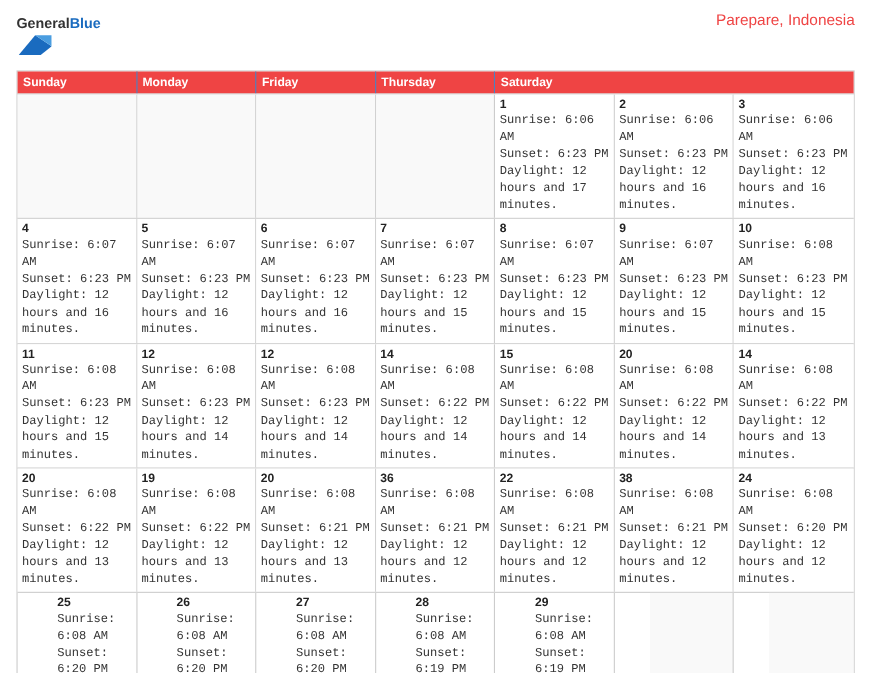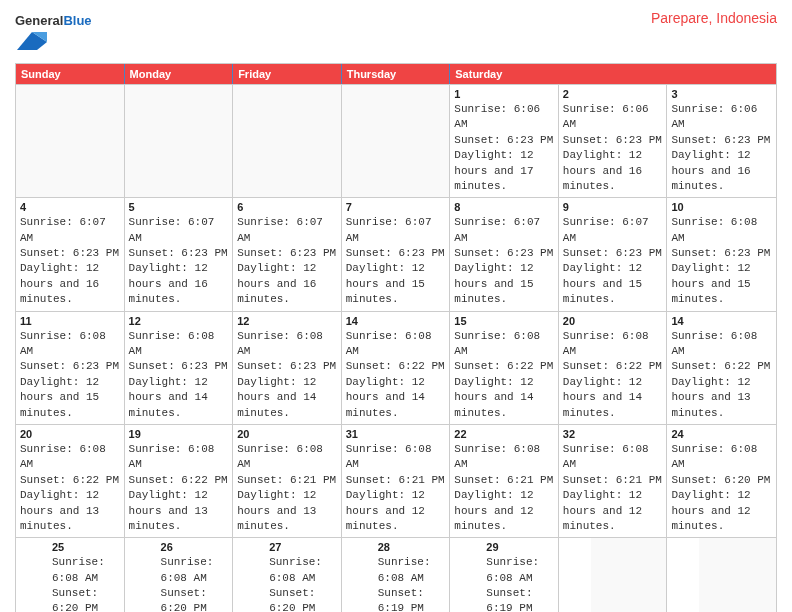--- a/index.html
+++ b/index.html
@@ -216,29 +216,29 @@
           </div>
           <div class="cal-cell">
             <div class="day-num">19</div>
             <div class="day-info">Sunrise: 6:08 AM<br>Sunset: 6:22 PM<br>Daylight: 12 hours and 13 minutes.</div>
           </div>
           <div class="cal-cell">
             <div class="day-num">20</div>
             <div class="day-info">Sunrise: 6:08 AM<br>Sunset: 6:21 PM<br>Daylight: 12 hours and 13 minutes.</div>
           </div>
           <div class="cal-cell">
-            <div class="day-num">31</div>
+            <div class="day-num">36</div>
             <div class="day-info">Sunrise: 6:08 AM<br>Sunset: 6:21 PM<br>Daylight: 12 hours and 12 minutes.</div>
           </div>
           <div class="cal-cell">
             <div class="day-num">22</div>
             <div class="day-info">Sunrise: 6:08 AM<br>Sunset: 6:21 PM<br>Daylight: 12 hours and 12 minutes.</div>
           </div>
           <div class="cal-cell">
-            <div class="day-num">32</div>
+            <div class="day-num">38</div>
             <div class="day-info">Sunrise: 6:08 AM<br>Sunset: 6:21 PM<br>Daylight: 12 hours and 12 minutes.</div>
           </div>
           <div class="cal-cell">
             <div class="day-num">24</div>
             <div class="day-info">Sunrise: 6:08 AM<br>Sunset: 6:20 PM<br>Daylight: 12 hours and 12 minutes.</div>
           </div>
         </div>
         <div class="cal-row">
           <div class="cal-cell">
             <div class="day-num">25</div>

